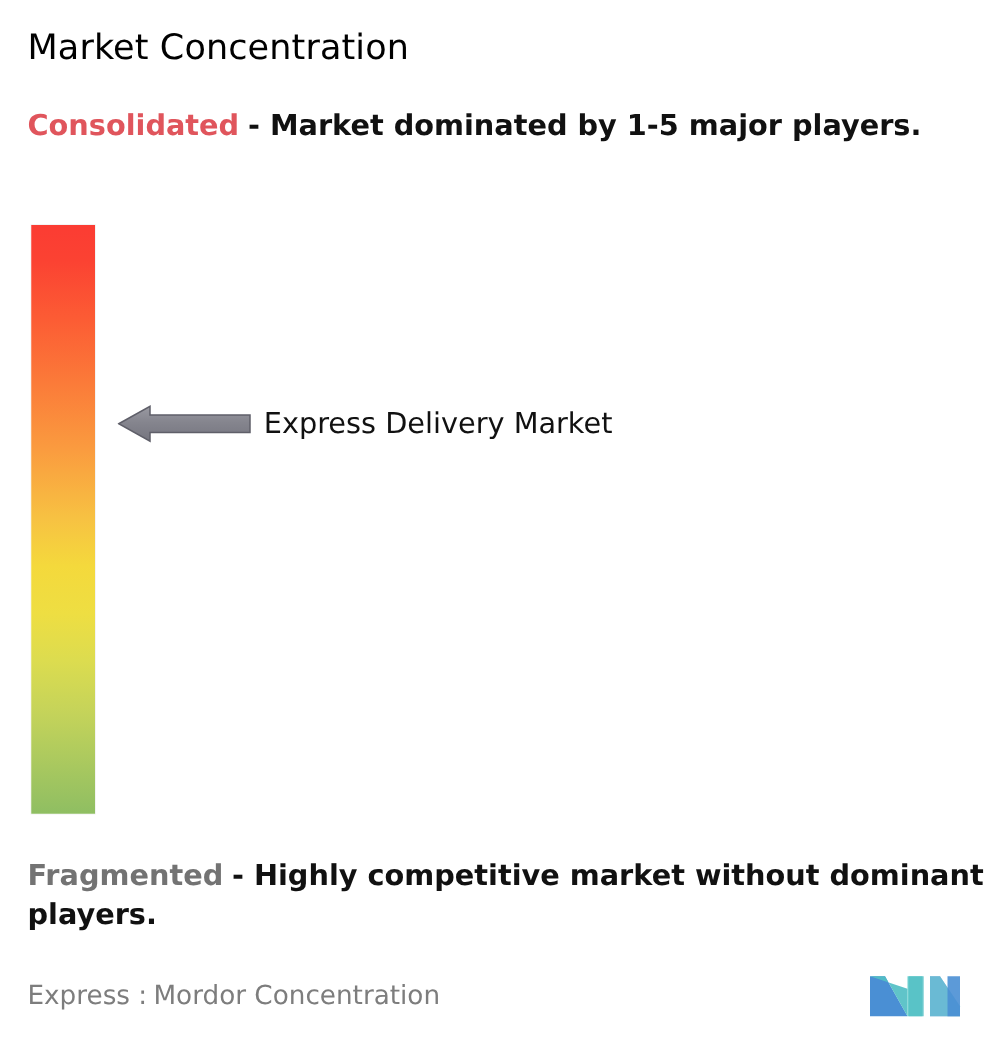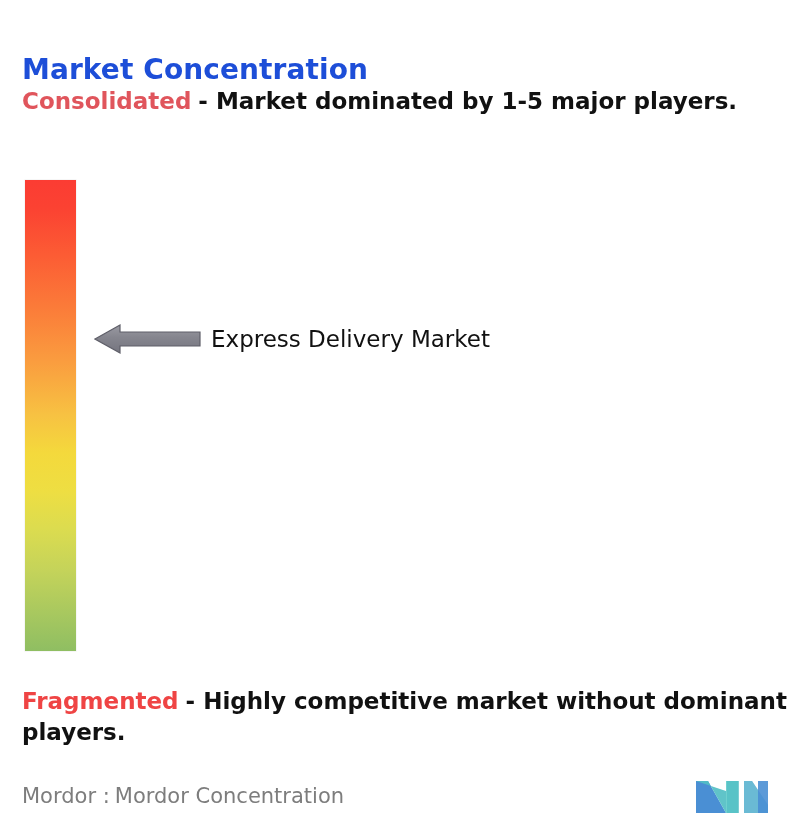--- a/index.html
+++ b/index.html
@@ -23,26 +23,25 @@
     height: 834px;
     background: #ffffff;
   }
 
   
   .page-title {
     position: absolute;
     left: 22px;
     top: 21px;
     font-size: 28px;
-    font-weight: 700;
-    color: #1d4ed8;
+    font-weight: 400;
+    color: #000000;
     letter-spacing: 0.1px;
     line-height: 34px;
     white-space: nowrap;
-    margin-top: 32px;
   }
 
   
   .legend-line {
     position: absolute;
     left: 22px;
     font-size: 23px;
     line-height: 31px;
     color: #111111;
     font-weight: 700;
@@ -52,21 +51,21 @@
     width: 752px;
   }
   .legend-bottom {
     top: 686px;
     width: 770px;
   }
   .kw-consolidated {
     color: #e0555c;
   }
   .kw-fragmented {
-    color: #ef4444;
+    color: #737373;
     text-align: center;
   }
   .kw-gap {
     display: inline-block;
     width: 7px;
   }
 
   
   .gradient-bar {
     position: absolute;
@@ -161,21 +160,21 @@
       <polygon points="1,16 26,2 26,9 106,9 106,23 26,23 26,30" fill="url(#arrowGrad)" stroke="#5f5f69" stroke-width="1.2" stroke-linejoin="miter"></polygon>
     </svg>
     <div class="callout-label">Express Delivery Market</div>
   </div>
 
   <div class="legend-line legend-bottom">
     <span class="kw-fragmented">Fragmented</span><span class="kw-gap"></span><span>- Highly competitive market without dominant players.</span>
   </div>
 
   <div class="source-line">
-    <span>Mordor :</span><span class="source-sep"></span><span>Mordor Concentration</span>
+    <span>Express :</span><span class="source-sep"></span><span>Mordor Concentration</span>
   </div>
 
   <svg class="brand-logo" viewBox="0 0 76 44">
     <polygon points="2,42 2,10 14,10 32,42 20,42" fill="#4a8fd4"></polygon>
     <polygon points="2,10 14,10 32,42 32,20" fill="#52bfc4" opacity="0.92"></polygon>
     <polygon points="32,42 32,10 44,10 44,42" fill="#6fd0cf"></polygon>
     <polygon points="33,10 45,10 45,42 33,42" fill="#52bfc4" opacity="0.75"></polygon>
     <polygon points="50,42 50,10 58,10 74,34 74,10 74,42 62,42" fill="#4a8fd4" opacity="0.85"></polygon>
     <polygon points="50,10 58,10 74,34 74,42 50,42" fill="#6fd0cf" opacity="0.55"></polygon>
     <polygon points="64,10 74,10 74,42 64,42" fill="#4a8fd4" opacity="0.9"></polygon>

